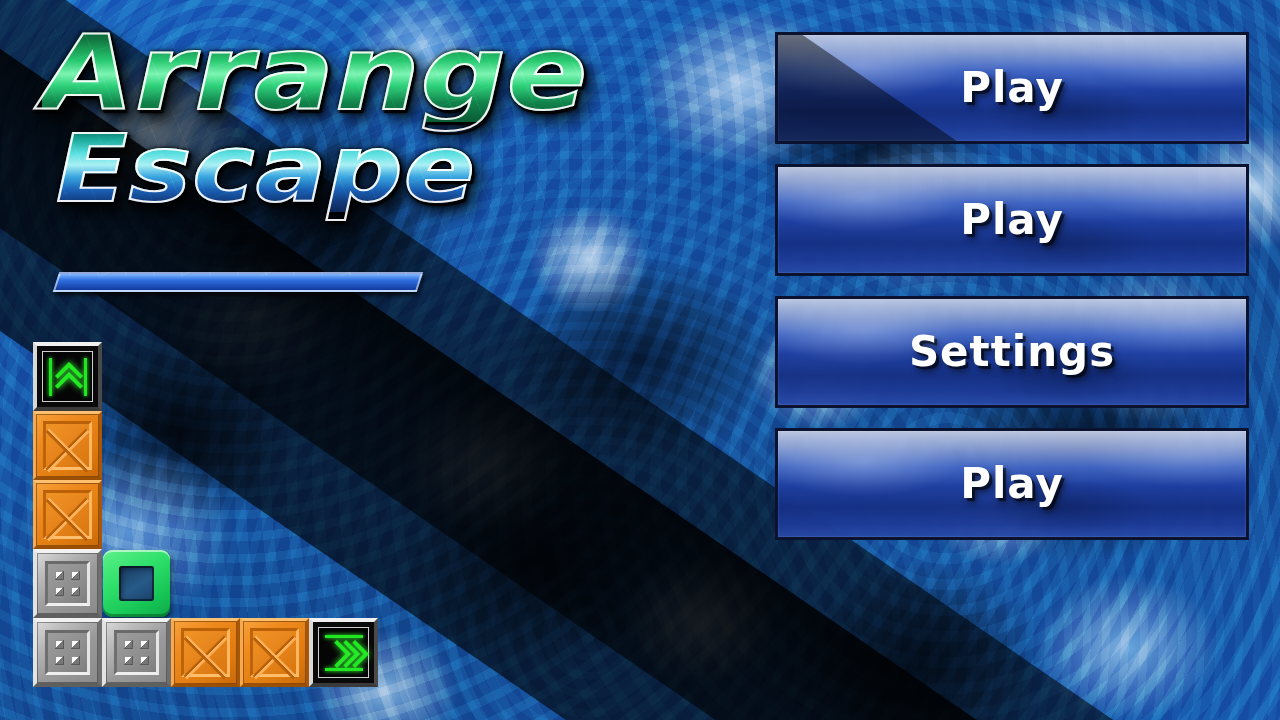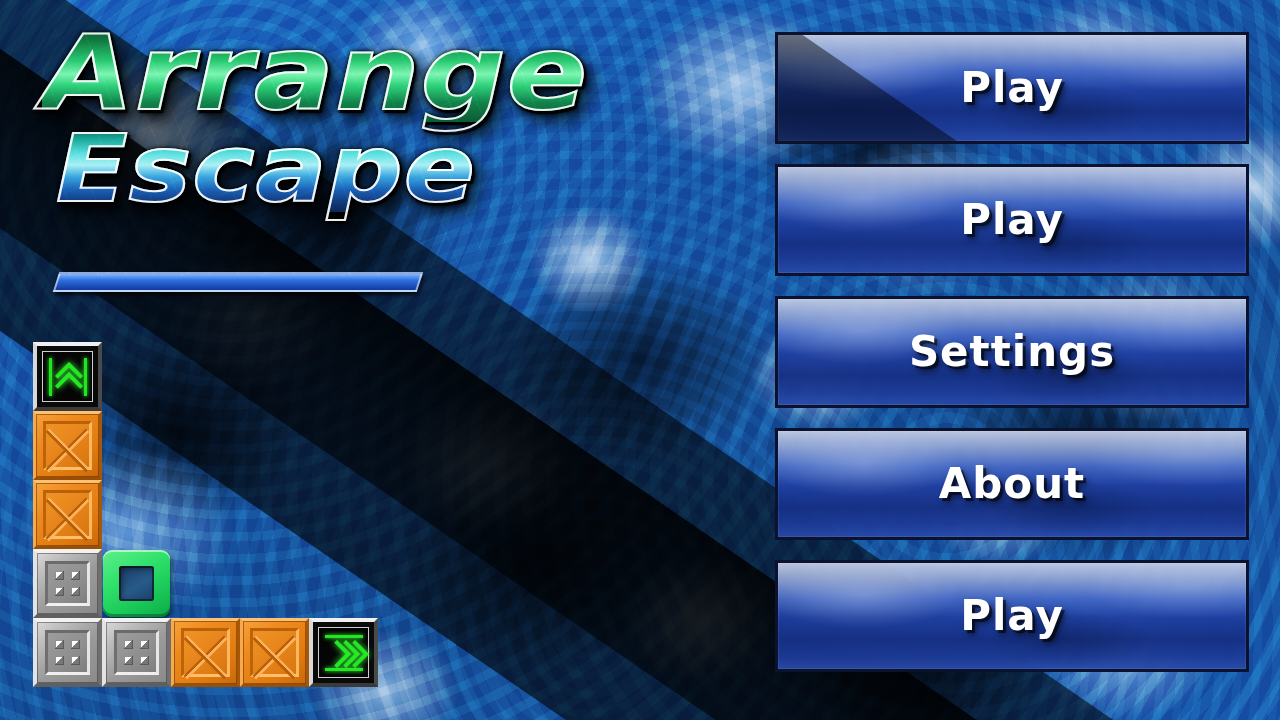--- a/index.html
+++ b/index.html
@@ -484,22 +484,19 @@
     </div>
 
     <div class="menu-btn" id="btn-help">
       <span class="label">Play</span>
     </div>
 
     <div class="menu-btn" id="btn-settings">
       <span class="label">Settings</span>
     </div>
 
-    <div class="menu-btn" id="btn-about">
-      <span class="label">About</span>
-    </div>
 
     <div class="menu-btn" id="btn-exit">
       <span class="label">Play</span>
     </div>
   </div>
 
 </div>
 
 </body></html>

